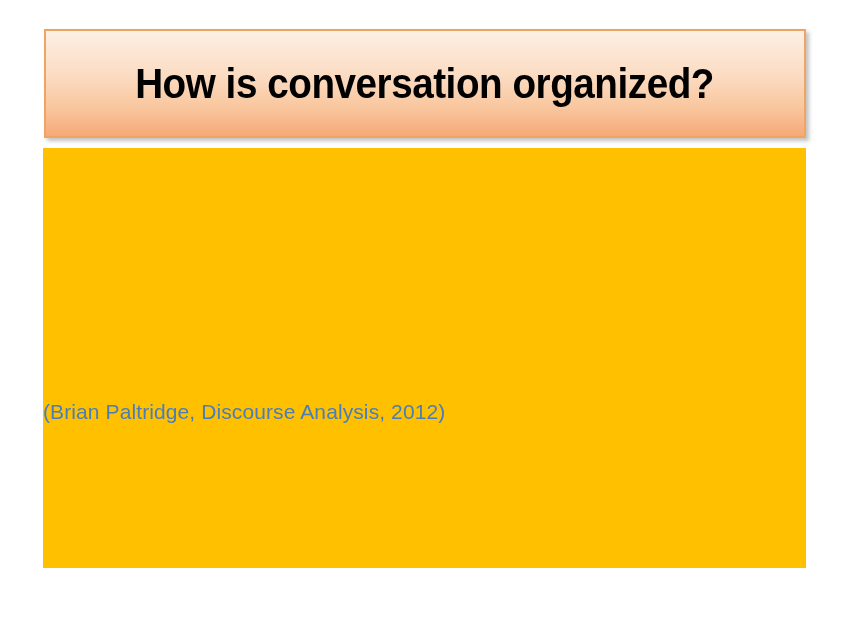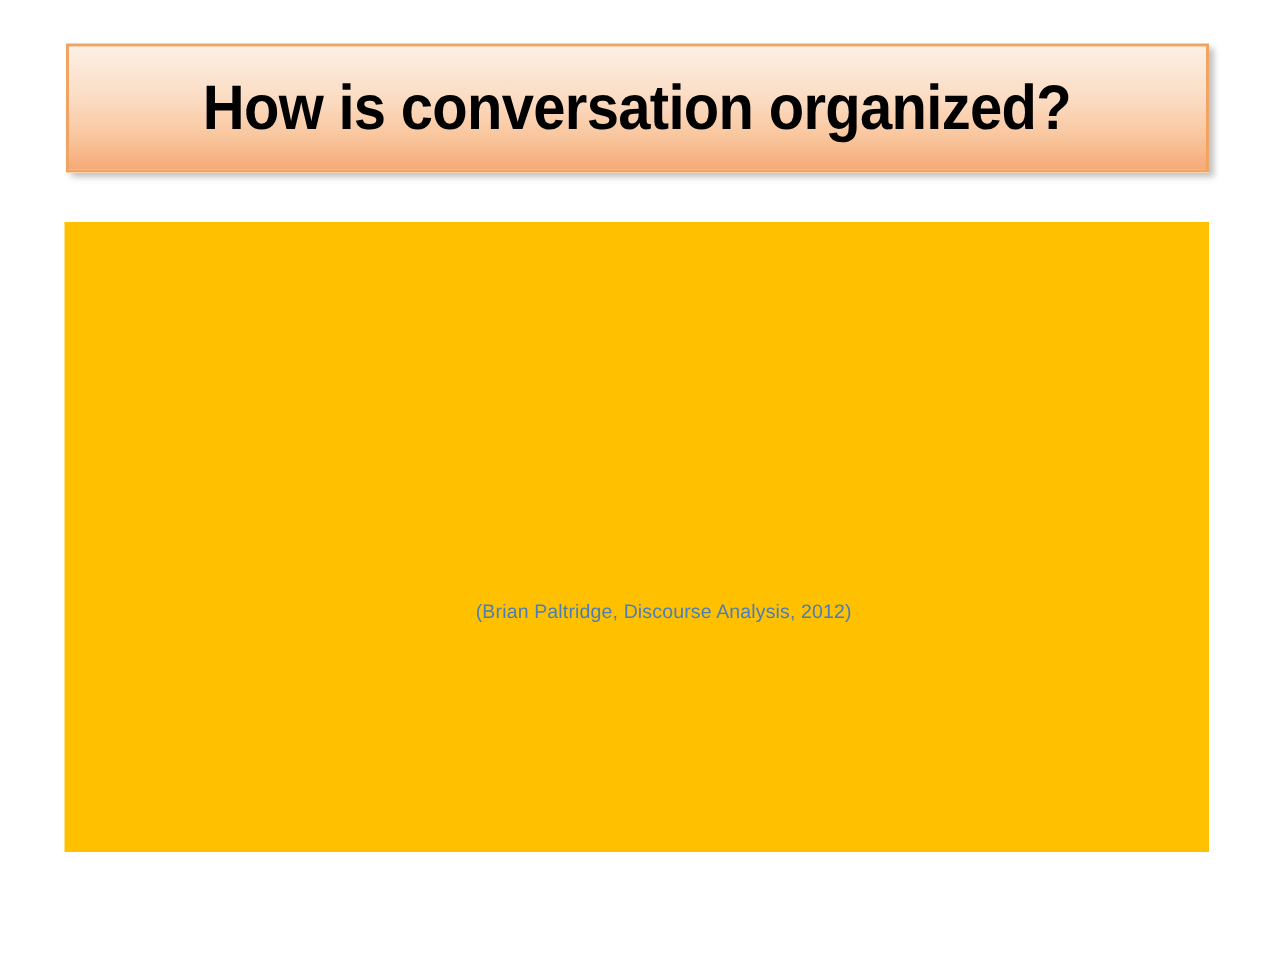--- a/index.html
+++ b/index.html
@@ -23,21 +23,21 @@
     height: 636px;
     background: #ffffff;
   }
 
   
   #title-box {
     position: absolute;
     left: 44px;
     top: 29px;
     width: 762px;
-    height: 86px;
+    height: 109px;
     box-sizing: border-box;
     border: 2px solid #F0A463;
     background: linear-gradient(to bottom,
         #FDF0E6 0%,
         #FCE7D6 18%,
         #FBDCC3 42%,
         #F9C79F 72%,
         #F7B183 92%,
         #F6A977 100%);
     box-shadow: 3px 3px 4px rgba(120,120,120,0.45);
@@ -67,28 +67,26 @@
     width: 763px;
     height: 420px;
     background: #FFC000;
   }
 
   #citation {
     position: absolute;
     left: 0;
     right: 0;
     top: 252px;
-    text-align: center;
     font-family: "Liberation Sans", sans-serif;
-    font-size: 13px;
+    font-size: 21px;
     font-weight: normal;
     color: #4A7EBB;
     letter-spacing: 0.1px;
     white-space: nowrap;
-    padding-left: 36px;
   }
 </style>
 </head>
 <body>
 
 <div id="slide">
 
   <div id="title-box">
     <div id="title-text">How is conversation organized?</div>
   </div>

